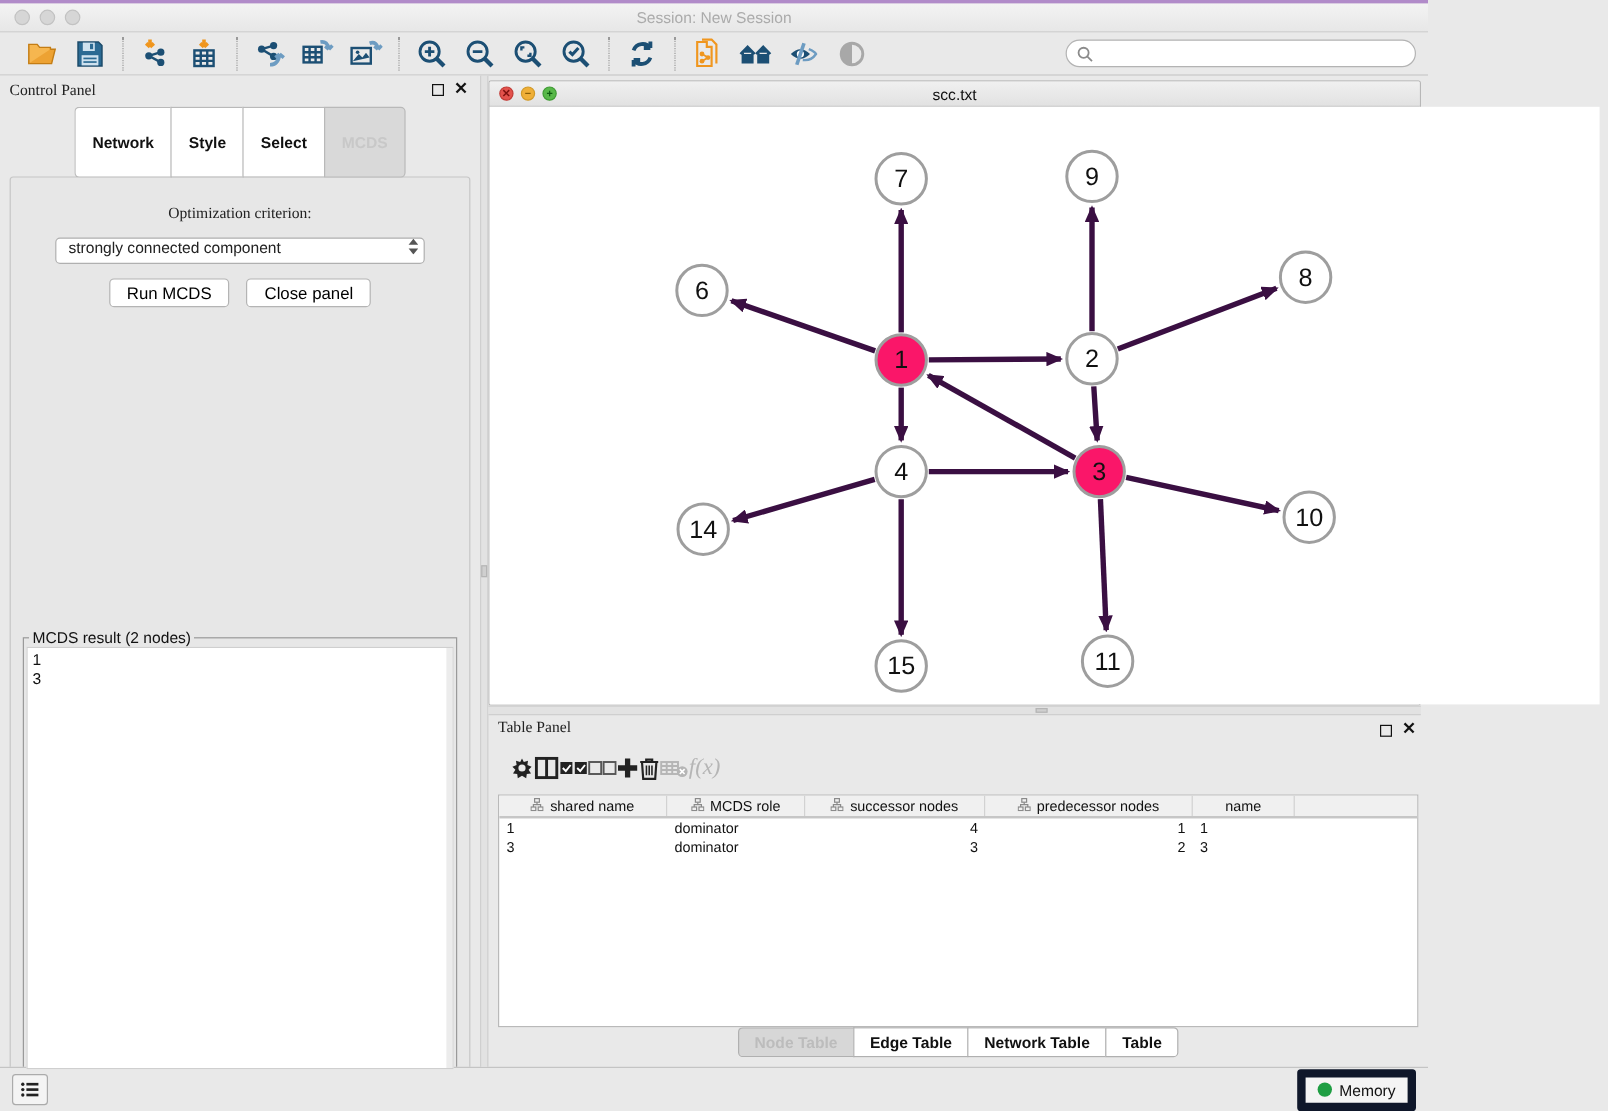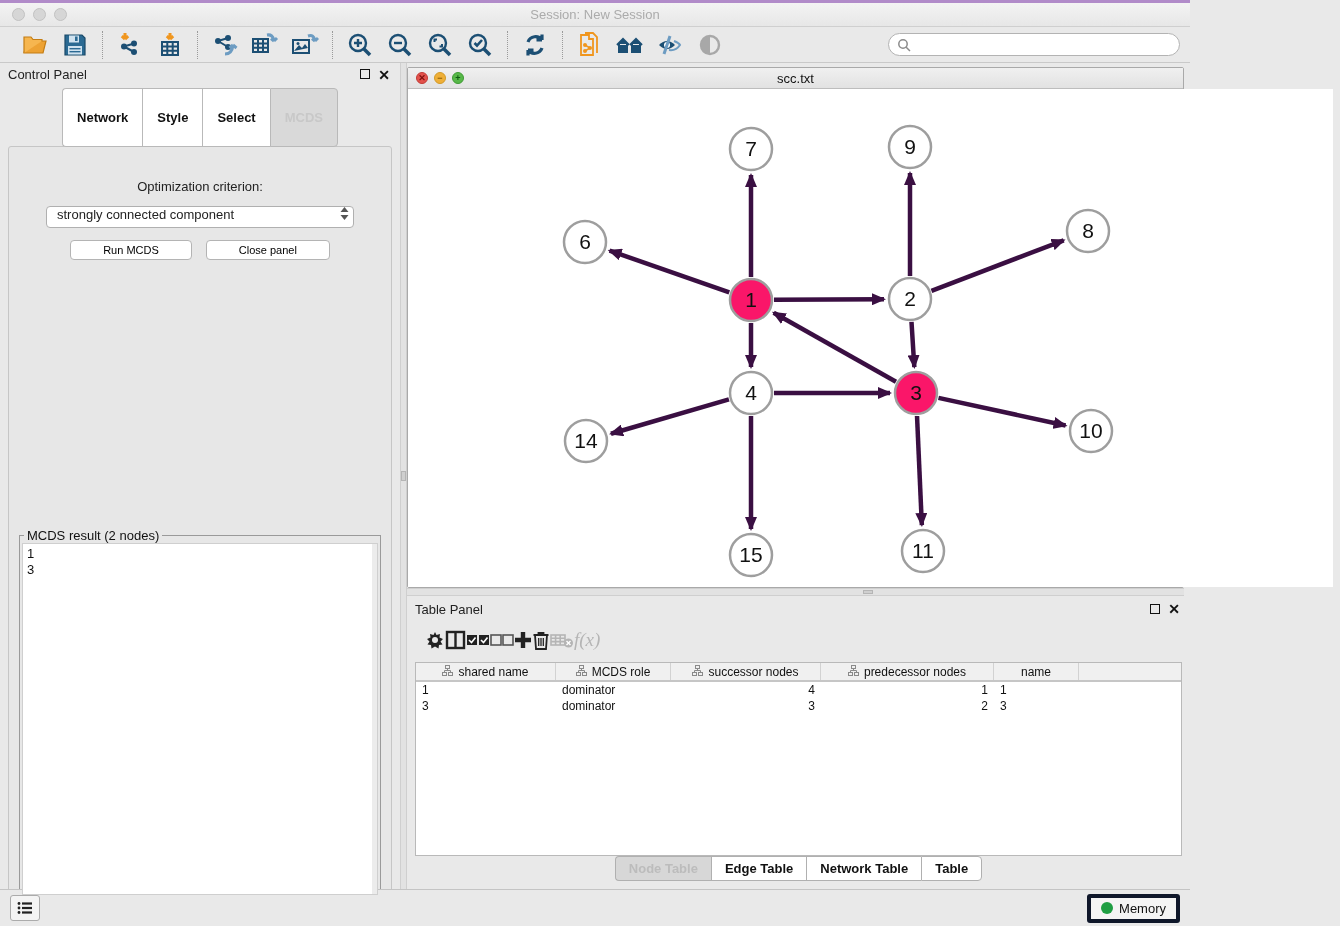--- a/index.html
+++ b/index.html
@@ -23,39 +23,39 @@
   .tb-search input { border:none; outline:none; flex:1; font-size:12px; background:transparent; margin-left:5px; }
 
   
   .main { flex:1; display:flex; min-height:0; }
   .left-panel { width:400px; display:flex; flex-direction:column; background:#e9e9e9; padding:4px 8px 0 8px; }
   .vdivider { width:7px; background:#e2e2e2; border-left:1px solid #cfcfcf; border-right:1px solid #cfcfcf; position:relative; }
   .vdivider .grip { position:absolute; top:408px; left:0; width:5px; height:10px; background:#cfcfcf; border:1px solid #b5b5b5; }
   .right-col { flex:1; display:flex; flex-direction:column; min-width:0; padding:4px 6px 0 0; }
 
   
-  .panel-head { height:22px; display:flex; align-items:center; font-size:13px; color:#222; }
+  .panel-head { height:22px; display:flex; font-size:13px; color:#222;font-family:Liberation Serif, serif; }
   .panel-head .spacer { flex:1; }
   .win-ctl { display:flex; gap:8px; align-items:center; margin-right:2px; }
   .win-ctl span { cursor:pointer; line-height:1; }
   .float-box { width:10px; height:10px; border:1.5px solid #111; display:inline-block; }
   .close-x { font-size:14px; font-weight:bold; color:#111; }
   .cp-tabs { display:flex; justify-content:center; margin-top:6px; position:relative; z-index:2; }
   .cp-tab { font-size:13px; font-weight:bold; padding:21px 14px; background:#fff; border:1px solid #b9b9b9; border-right:none; cursor:pointer; color:#111; }
   .cp-tab:first-child { border-radius:4px 0 0 4px; }
   .cp-tab:last-child { border-right:1px solid #b9b9b9; border-radius:0 4px 4px 0; }
   .cp-tab.active { background:#d9d9d9; color:#c8c8c8; }
   .cp-body { flex:1; border:1px solid #c6c6c6; border-radius:3px; margin-top:-1px; background:#e7e7e7; padding:14px 10px 10px 10px; display:flex; flex-direction:column; }
-  .opt-label { text-align:center; font-size:13px; margin-top:18px; }
+  .opt-label { text-align:center; font-size:13px; margin-top:8px;font-family:Liberation Serif, serif; }
   .dropdown { margin:12px auto 0 auto; width:308px; height:22px; background:#fff; border:1px solid #b0b0b0; border-radius:4px; display:flex; align-items:flex-start; padding:0 4px 0 10px; font-size:13px; cursor:pointer; }
   .dropdown .dd-label { flex:1; }
   .dd-arrows { display:flex; flex-direction:column; align-items:center; line-height:0; gap:1px; }
   .dd-arrows svg { display:block; }
   .btn-row { display:flex; justify-content:center; gap:14px; margin-top:12px; }
-  .btn { background:#fff; border:1px solid #b4b4b4; border-radius:4px; font-size:11px; padding:3px 32px; cursor:pointer; font-family:"Liberation Sans", sans-serif; }
+  .btn { background:#fff; border:1px solid #b4b4b4; border-radius:4px; font-size:14px; padding:3px 14px; cursor:pointer; font-family:"Liberation Sans", sans-serif; }
   .result-box { margin-top:268px; height:376px; border:1px solid #9a9a9a; padding:0 2px 2px 2px; background:#e7e7e7; }
   .result-box legend { font-size:13px; padding:0 3px; margin-left:2px; color:#111; }
   .result-inner { position:relative; width:100%; height:352px; background:#fff; border:1px solid #cfcfcf; font-size:13px; overflow:auto; padding:2px 4px; }
   .result-inner .rline { line-height:16px; color:#111; }
   .result-scroll { position:absolute; right:0; top:0; width:5px; height:100%; background:#ececec; }
 
   
   .net-window { border:1px solid #a9a9a9; background:#fff; border-radius:2px; }
   .net-titlebar { height:21px; background:linear-gradient(#f0f0f0,#e2e2e2); border-bottom:1px solid #bdbdbd; position:relative; display:flex; align-items:center; }
   .net-lights { display:flex; gap:6px; margin-left:8px; }
@@ -83,21 +83,21 @@
   .tp-tabs-strip { height:33px; display:flex; align-items:flex-start; justify-content:center; }
   .tp-tab { font-size:13px; font-weight:bold; padding:4px 13px; background:#fff; border:1px solid #b0b0b0; border-right:none; cursor:pointer; color:#111; }
   .tp-tab:first-child { border-radius:4px 0 0 4px; }
   .tp-tab:last-child { border-right:1px solid #b0b0b0; border-radius:0 4px 4px 0; }
   .tp-tab.active { background:#d7d7d7; color:#bcbcbc; }
 
   
   .statusbar { height:37px; border-top:1px solid #c4c4c4; background:#e9e9e9; display:flex; align-items:center; padding:0 10px; }
   .sb-left-btn { width:30px; height:26px; border:1px solid #ababab; background:#f4f4f4; border-radius:3px; display:flex; align-items:center; justify-content:center; cursor:pointer; }
   .sb-right { margin-left:auto; }
-  .memory-btn { display:flex; align-items:center; gap:6px; border:4px solid #0f172a; background:#f4f4f4; border-radius:3px; padding:3px 10px; font-size:13px; cursor:pointer; color:#111; }
+  .memory-btn { display:flex; align-items:center; gap:6px; border:7px solid #0f172a; background:#f4f4f4; border-radius:3px; padding:3px 10px; font-size:13px; cursor:pointer; color:#111; }
   .mem-dot { width:12px; height:12px; border-radius:50%; }
 </style>
 </head>
 <body>
 
 <div class="window">
 
   <div class="titlebar">
     <div class="traffic">
       <div class="dot"></div>

